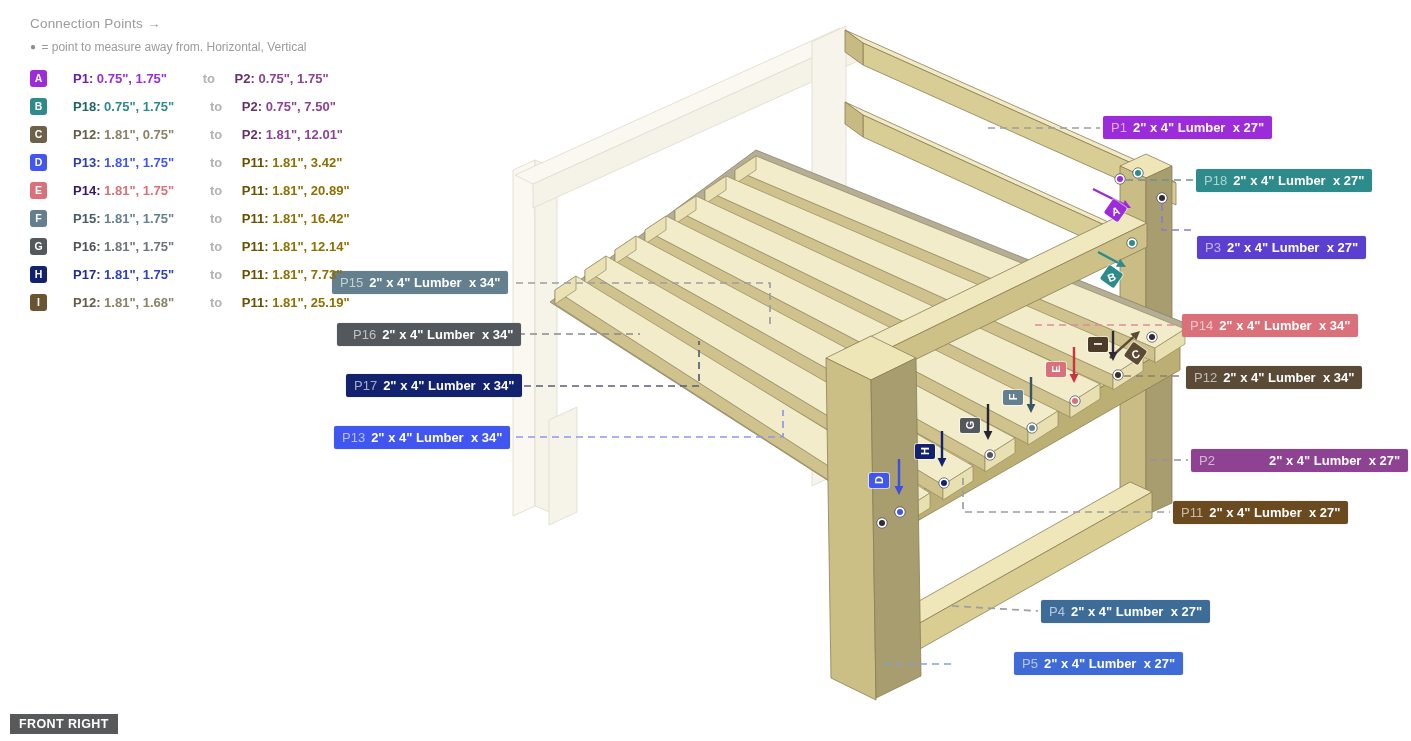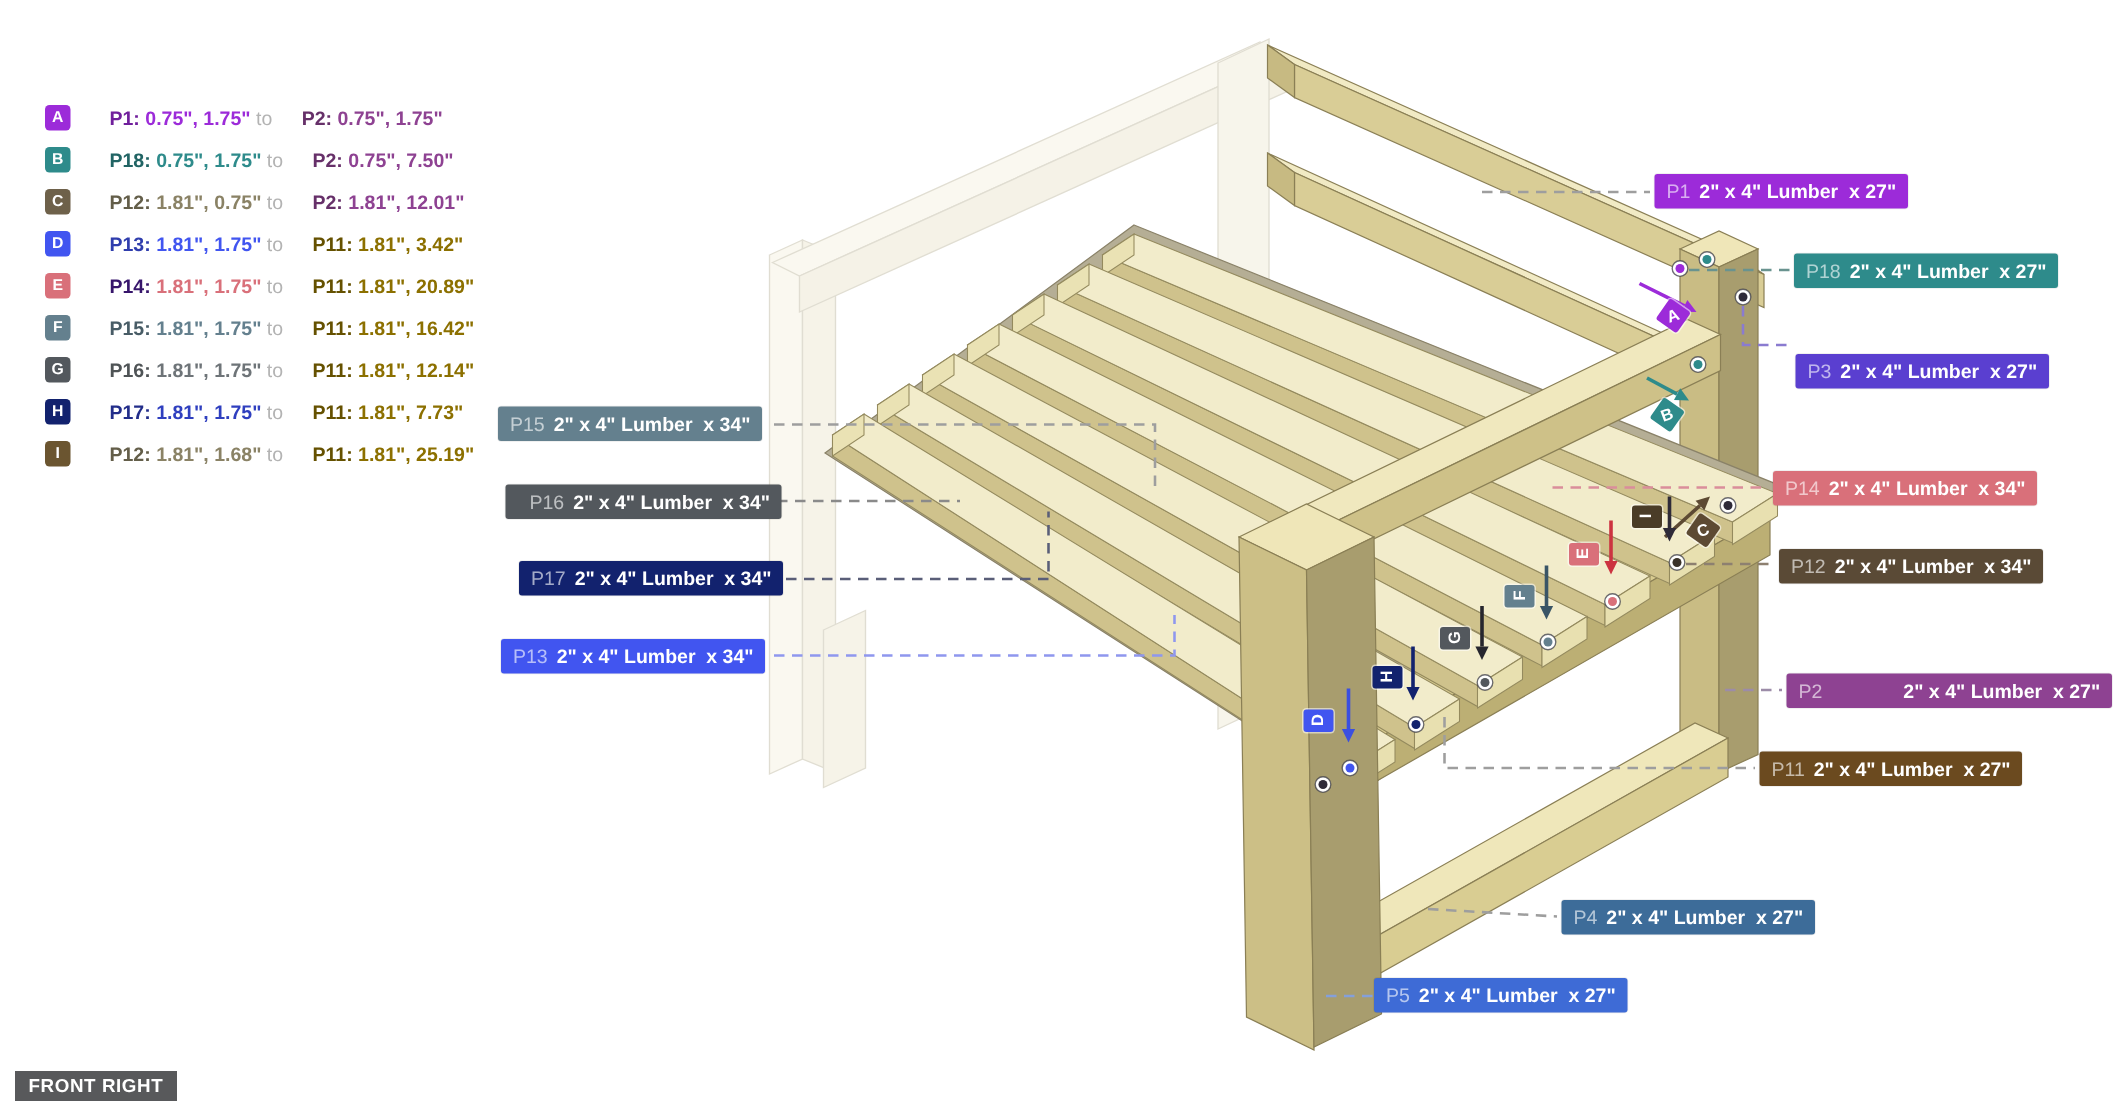--- a/index.html
+++ b/index.html
@@ -18,41 +18,45 @@
   .hdr{position:absolute;left:30px;top:16px;z-index:3;}
   .hdr .title{font-size:13.5px;color:#9B9B9B;letter-spacing:.2px;}
   .hdr .note{margin-top:9px;font-size:12px;color:#9B9B9B;}
   .hdr .note .dot{color:#8D8D8D;font-size:10px;vertical-align:1px;margin-right:2px;}
 
   #legend-rows{position:absolute;left:30px;top:64px;z-index:3;}
   .lrow{height:28px;display:flex;align-items:center;white-space:pre;}
   .lbadge{display:inline-flex;width:17px;height:17px;border-radius:3px;color:#fff;
           font-size:10.5px;font-weight:bold;align-items:center;justify-content:center;margin-right:10px;}
   .ltext{font-size:13px;font-weight:bold;color:#444;}
-  .ltext .lto{color:#B3B3B3;font-weight:normal;}
+  .ltext .lto{color:#B3B3B3;font-weight:bold;margin-left:32px;}
   .ltext b{filter:brightness(.72);padding-left:16px;}
 
   .pbadge{position:absolute;height:23px;display:flex;align-items:center;white-space:pre;
           padding:0 8px;color:#fff;font-size:13px;font-weight:bold;border-radius:2px;box-shadow:0 0 0 .5px rgba(0,0,0,.08);}
   .pbadge .pfx{color:rgba(255,255,255,.62);margin-right:6px;font-weight:normal;}
 
   .marker{position:absolute;display:flex;align-items:center;justify-content:center;
           color:#fff;font-weight:bold;font-size:11px;box-shadow:0 0 0 1px rgba(255,255,255,.55);}
   .marker.square{width:20px;height:15px;border-radius:2px;}
   .marker.diamond{width:17px;height:17px;border-radius:2px;transform:rotate(35deg);}
   .marker .mletter{display:inline-block;}
 
   .viewtag{position:absolute;left:10px;top:714px;background:#58595B;color:#fff;
            font-size:12.5px;font-weight:bold;padding:3px 9px;letter-spacing:.4px;z-index:3;}
 </style>
 </head>
 <body>
 
 <div id="stage">
 
+  <div class="hdr">
+    <div class="title">Connection Points →</div>
+    <div class="note"><span class="dot">●</span> <span>= point to measure away from. Horizontal, Vertical</span></div>
+  </div>
 
   <div id="legend-rows">
       <div class="lrow"><span class="lbadge" style="background:#9C2BD9">A</span><span class="ltext"><b style="color:#9C2BD9">P1:</b> <span style="color:#9C2BD9">0.75", 1.75"</span> <span class="lto">to</span> <b style="color:#8E4292">P2:</b> <span style="color:#8E4292">0.75", 1.75"</span></span></div>
       <div class="lrow"><span class="lbadge" style="background:#2E8B8B">B</span><span class="ltext"><b style="color:#2E8B8B">P18:</b> <span style="color:#2E8B8B">0.75", 1.75"</span> <span class="lto">to</span> <b style="color:#8E4292">P2:</b> <span style="color:#8E4292">0.75", 7.50"</span></span></div>
       <div class="lrow"><span class="lbadge" style="background:#6E614A">C</span><span class="ltext"><b style="color:#8A8265">P12:</b> <span style="color:#8A8265">1.81", 0.75"</span> <span class="lto">to</span> <b style="color:#8E4292">P2:</b> <span style="color:#8E4292">1.81", 12.01"</span></span></div>
       <div class="lrow"><span class="lbadge" style="background:#4155F0">D</span><span class="ltext"><b style="color:#4155F0">P13:</b> <span style="color:#4155F0">1.81", 1.75"</span> <span class="lto">to</span> <b style="color:#8C7000">P11:</b> <span style="color:#8C7000">1.81", 3.42"</span></span></div>
       <div class="lrow"><span class="lbadge" style="background:#D9707A">E</span><span class="ltext"><b style="color:#4c1d95">P14:</b> <span style="color:#D9707A">1.81", 1.75"</span> <span class="lto">to</span> <b style="color:#8C7000">P11:</b> <span style="color:#8C7000">1.81", 20.89"</span></span></div>
       <div class="lrow"><span class="lbadge" style="background:#64808E">F</span><span class="ltext"><b style="color:#64808E">P15:</b> <span style="color:#64808E">1.81", 1.75"</span> <span class="lto">to</span> <b style="color:#8C7000">P11:</b> <span style="color:#8C7000">1.81", 16.42"</span></span></div>
       <div class="lrow"><span class="lbadge" style="background:#53585D">G</span><span class="ltext"><b style="color:#6E7478">P16:</b> <span style="color:#6E7478">1.81", 1.75"</span> <span class="lto">to</span> <b style="color:#8C7000">P11:</b> <span style="color:#8C7000">1.81", 12.14"</span></span></div>
       <div class="lrow"><span class="lbadge" style="background:#12226E">H</span><span class="ltext"><b style="color:#2F3FBF">P17:</b> <span style="color:#2F3FBF">1.81", 1.75"</span> <span class="lto">to</span> <b style="color:#8C7000">P11:</b> <span style="color:#8C7000">1.81", 7.73"</span></span></div>
@@ -266,21 +270,21 @@
       <div class="pbadge" style="left: 1197px; top: 220px; background: rgb(90, 63, 208); margin-top: 16px;"><span class="pfx">P3</span><span class="ptx">2" x 4" Lumber  x 27"</span></div>
       <div class="pbadge" style="left: 332px; top: 271px; background: rgb(100, 128, 142);"><span class="pfx">P15</span><span class="ptx">2" x 4" Lumber  x 34"</span></div>
       <div class="pbadge" style="left: 337px; top: 323px; background: rgb(83, 88, 93); padding-left: 16px;"><span class="pfx">P16</span><span class="ptx">2" x 4" Lumber  x 34"</span></div>
       <div class="pbadge" style="left: 346px; top: 374px; background: rgb(18, 34, 110);"><span class="pfx">P17</span><span class="ptx">2" x 4" Lumber  x 34"</span></div>
       <div class="pbadge" style="left: 334px; top: 426px; background: rgb(65, 85, 240);"><span class="pfx">P13</span><span class="ptx">2" x 4" Lumber  x 34"</span></div>
       <div class="pbadge" style="left: 1182px; top: 314px; background: rgb(217, 112, 122);"><span class="pfx">P14</span><span class="ptx">2" x 4" Lumber  x 34"</span></div>
       <div class="pbadge" style="left: 1186px; top: 366px; background: rgb(90, 74, 54);"><span class="pfx">P12</span><span class="ptx">2" x 4" Lumber  x 34"</span></div>
       <div class="pbadge" style="left: 1191px; top: 449px; background: rgb(142, 66, 146); gap: 48px;"><span class="pfx">P2</span><span class="ptx">2" x 4" Lumber  x 27"</span></div>
       <div class="pbadge" style="left: 1173px; top: 501px; background: rgb(107, 74, 31);"><span class="pfx">P11</span><span class="ptx">2" x 4" Lumber  x 27"</span></div>
       <div class="pbadge" style="left: 1041px; top: 600px; background: rgb(61, 108, 153);"><span class="pfx">P4</span><span class="ptx">2" x 4" Lumber  x 27"</span></div>
-      <div class="pbadge" style="left: 916px; top: 652px; background: rgb(62, 107, 214);"><span class="pfx">P5</span><span class="ptx">2" x 4" Lumber  x 27"</span></div>
+      <div class="pbadge" style="left: 1014px; top: 652px; background: rgb(62, 107, 214);"><span class="pfx">P5</span><span class="ptx">2" x 4" Lumber  x 27"</span></div>
       <div class="marker diamond" style="left: 1106.5px; top: 201.5px; background: rgb(156, 43, 217);">
         <span class="mletter" style="transform:rotate(-55deg)">A</span>
       </div>
       <div class="marker diamond" style="left: 1102.5px; top: 267.5px; background: rgb(46, 139, 139);">
         <span class="mletter" style="transform:rotate(-55deg)">B</span>
       </div>
       <div class="marker diamond" style="left: 1126.5px; top: 344.5px; background: rgb(93, 74, 51);">
         <span class="mletter" style="transform:rotate(-55deg)">C</span>
       </div>
       <div class="marker square" style="left: 1088px; top: 336.5px; background: rgb(74, 60, 40);">

